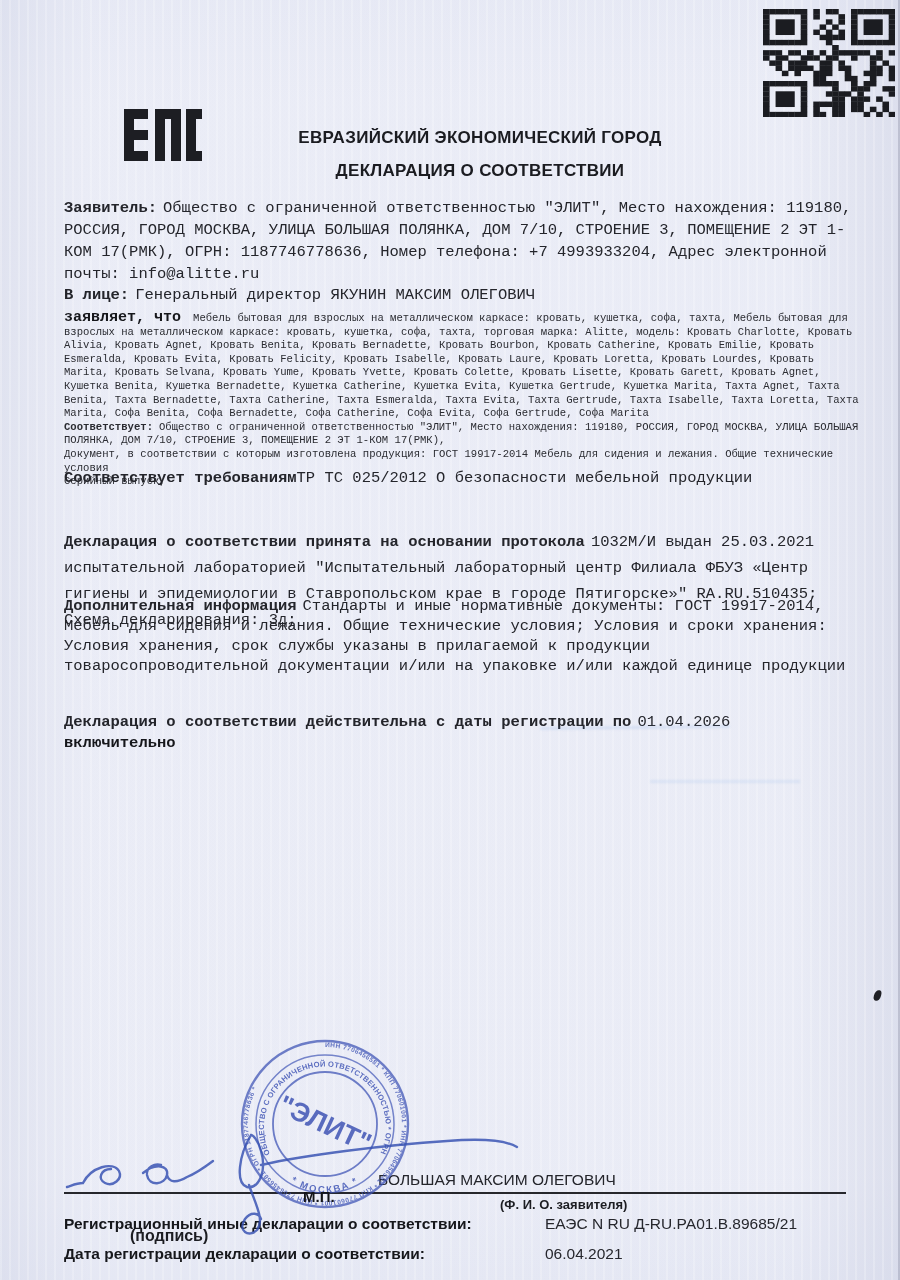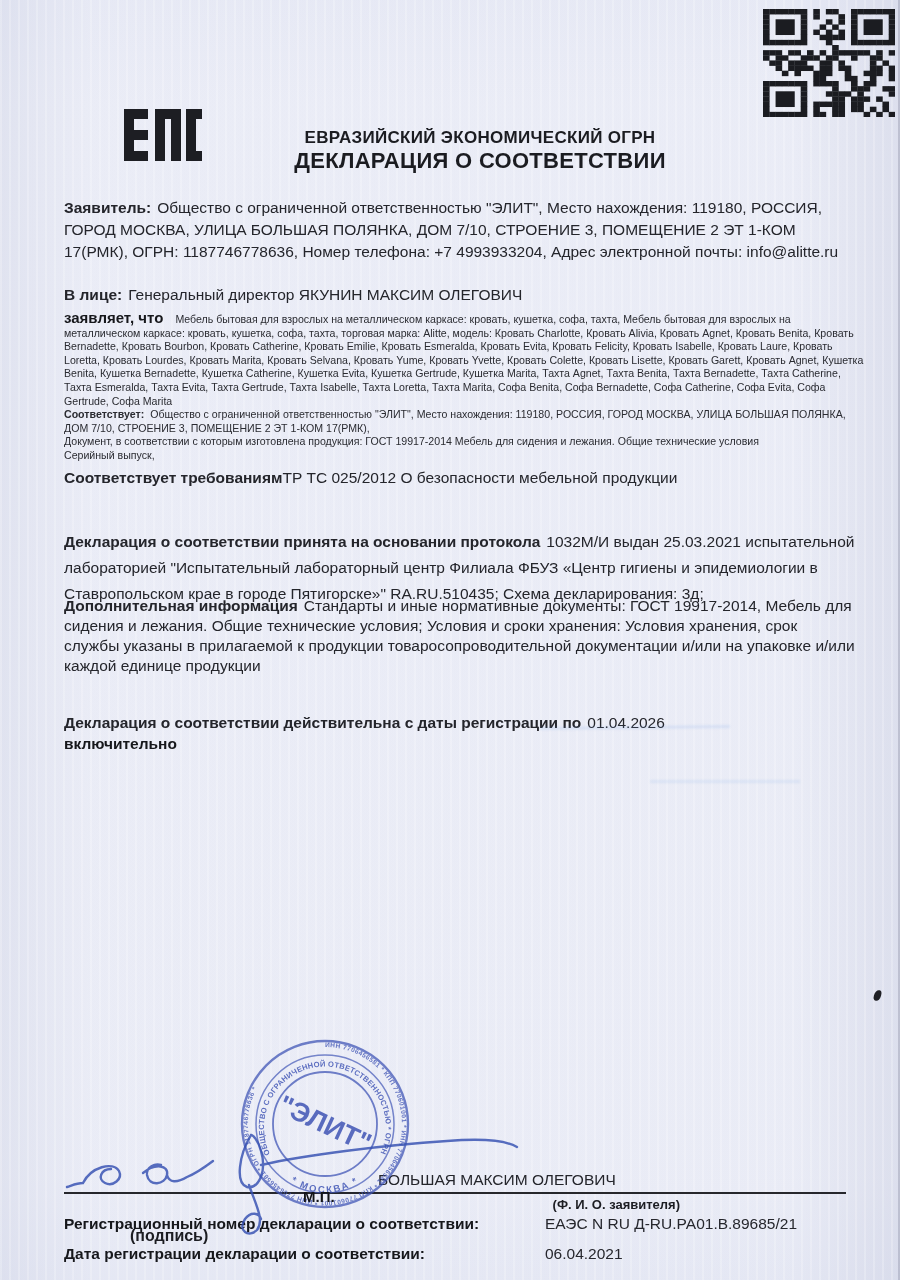--- a/index.html
+++ b/index.html
@@ -13,38 +13,38 @@
       linear-gradient(180deg, rgba(226,229,243,.45), rgba(240,242,252,.12) 8%, rgba(238,240,251,.10) 92%, rgba(220,224,240,.40));
   }
   #page::after{content:"";position:absolute;right:0;top:0;bottom:0;width:2px;background:rgba(120,124,145,.30);}
   .abs{position:absolute;}
   .b{font-weight:bold;color:#16171b;}
   p{margin:0;}
   
   .eac{left:124px;top:109px;}
   .titles{left:110px;top:128px;width:740px;text-align:center;}
   .title1{font-size:17px;font-weight:bold;letter-spacing:.3px;color:#1b1c21;}
-  .title2{font-size:22px;font-weight:bold;letter-spacing:.3px;color:#1b1c21;}
-  
-  .para{left:64px;width:792px;font-size:15.5px;line-height:22px;color:#24252b;}
+  .title2{margin-top:13px;font-size:17px;font-weight:bold;letter-spacing:.3px;color:#1b1c21;}
+  
+  .para{left:64px;width:792px;font-size:15.5px;line-height:22px;color:#24252b;font-family:Liberation Mono, monospace;}
   .applicant{top:197px;}
   .inperson{top:284px;}
   .declares{top:311px;font-size:10.6px;line-height:13.6px;width:800px;color:#2a2b31;}
   .declares .lead{font-size:15px;font-weight:bold;color:#16171b;margin-right:12px;}
   .complies{top:467px;}
   .basis{top:529px;line-height:26px;}
   .additional{top:596px;line-height:20px;}
   .validity{top:712px;line-height:21px;}
   .label-gap{margin-right:6px;}
   
   .sig-line{left:64px;top:1192px;width:782px;height:2px;background:#26272c;}
   .mp{left:303px;top:1188px;font-size:15px;font-weight:bold;color:#131418;z-index:6;}
   .signer{left:378px;top:1171px;font-size:15.5px;color:#24252b;z-index:2;}
   .cap-sign{left:130px;top:1200px;width:110px;text-align:left;font-size:16px;font-weight:bold;color:#1c1d22;margin-top:27px;}
-  .cap-fio{left:500px;top:1197px;width:180px;text-align:right;font-size:13px;font-weight:bold;color:#1c1d22;}
+  .cap-fio{left:500px;top:1197px;width:180px;text-align:left;font-size:13px;font-weight:bold;color:#1c1d22;}
   .stamp{left:238px;top:1035px;z-index:4;opacity:.92;}
   .signature{left:55px;top:1125px;z-index:5;}
   
   .reg-label{left:64px;font-size:15.5px;font-weight:bold;color:#16171b;}
   .reg-value{left:545px;font-size:15.5px;color:#26272d;}
   .row1{top:1215px;} .row2{top:1245px;}
   
   .speck{left:874px;top:990px;width:7px;height:11px;background:#1f2025;border-radius:60% 40% 55% 45%;transform:rotate(14deg);}
   .smudge1{left:540px;top:726px;width:190px;height:3px;background:rgba(110,160,230,.17);filter:blur(1px);transform:rotate(-.6deg);}
   .smudge2{left:650px;top:780px;width:150px;height:3px;background:rgba(110,160,230,.13);filter:blur(1px);}
@@ -271,21 +271,21 @@
       <rect x="0" y="42" width="24" height="10"></rect>
     <rect x="31" y="0" width="10" height="52"></rect>
       <rect x="47" y="0" width="10" height="52"></rect>
       <rect x="31" y="0" width="26" height="10"></rect>
     <rect x="62" y="0" width="10" height="52"></rect>
       <rect x="62" y="0" width="16" height="10"></rect>
       <rect x="62" y="42" width="16" height="10"></rect>
   </svg>
 
   <div class="abs titles">
-    <div class="title1">ЕВРАЗИЙСКИЙ ЭКОНОМИЧЕСКИЙ ОГРН</div>
+    <div class="title1">ЕВРАЗИЙСКИЙ ЭКОНОМИЧЕСКИЙ ГОРОД</div>
     <div class="title2">ДЕКЛАРАЦИЯ О СООТВЕТСТВИИ</div>
   </div>
 
   <p class="abs para applicant"><b class="label-gap">Заявитель:</b><span>Общество с ограниченной ответственностью "ЭЛИТ", Место нахождения: 119180, РОССИЯ, ГОРОД МОСКВА, УЛИЦА БОЛЬШАЯ ПОЛЯНКА, ДОМ 7/10, СТРОЕНИЕ 3, ПОМЕЩЕНИЕ 2 ЭТ 1-КОМ 17(РМК), ОГРН: 1187746778636, Номер телефона: +7 4993933204, Адрес электронной почты: info@alitte.ru</span></p>
 
   <p class="abs para inperson"><b class="label-gap">В лице:</b><span>Генеральный директор ЯКУНИН МАКСИМ ОЛЕГОВИЧ</span></p>
 
   <div class="abs para declares">
     <p><span class="lead">заявляет, что</span><span>Мебель бытовая для взрослых на металлическом каркасе: кровать, кушетка, софа, тахта, Мебель бытовая для взрослых на металлическом каркасе: кровать, кушетка, софа, тахта, торговая марка: Alitte, модель: Кровать Charlotte, Кровать Alivia, Кровать Agnet, Кровать Benita, Кровать Bernadette, Кровать Bourbon, Кровать Catherine, Кровать Emilie, Кровать Esmeralda, Кровать Evita, Кровать Felicity, Кровать Isabelle, Кровать Laure, Кровать Loretta, Кровать Lourdes, Кровать Marita, Кровать Selvana, Кровать Yume, Кровать Yvette, Кровать Colette, Кровать Lisette, Кровать Garett, Кровать Agnet, Кушетка Benita, Кушетка Bernadette, Кушетка Catherine, Кушетка Evita, Кушетка Gertrude, Кушетка Marita, Тахта Agnet, Тахта Benita, Тахта Bernadette, Тахта Catherine, Тахта Esmeralda, Тахта Evita, Тахта Gertrude, Тахта Isabelle, Тахта Loretta, Тахта Marita, Софа Benita, Софа Bernadette, Софа Catherine, Софа Evita, Софа Gertrude, Софа Marita</span></p>
     <p><b class="label-gap">Соответствует:</b><span>Общество с ограниченной ответственностью "ЭЛИТ", Место нахождения: 119180, РОССИЯ, ГОРОД МОСКВА, УЛИЦА БОЛЬШАЯ ПОЛЯНКА, ДОМ 7/10, СТРОЕНИЕ 3, ПОМЕЩЕНИЕ 2 ЭТ 1-КОМ 17(РМК),</span></p>
@@ -337,18 +337,18 @@
       <path d="M 194,60 C 200,78 210,95 202,105 C 194,113 182,106 190,94 C 196,86 204,88 206,94"></path>
       <path d="M 206,40 C 250,30 330,20 392,16 C 430,13 452,16 462,22"></path>
     </g>
   </svg>
 
   <div class="abs mp">М.П.</div>
   <div class="abs signer">БОЛЬШАЯ МАКСИМ ОЛЕГОВИЧ</div>
   <div class="abs cap-sign">(подпись)</div>
   <div class="abs cap-fio">(Ф. И. О. заявителя)</div>
 
-  <div class="abs reg-label row1">Регистрационный номер декларации о соответствии:</div>
+  <div class="abs reg-label row1">Регистрационный иные декларации о соответствии:</div>
   <div class="abs reg-value row1">ЕАЭС N RU Д-RU.РА01.В.89685/21</div>
   <div class="abs reg-label row2">Дата регистрации декларации о соответствии:</div>
   <div class="abs reg-value row2">06.04.2021</div>
 
 </div>
 
 </body></html>

